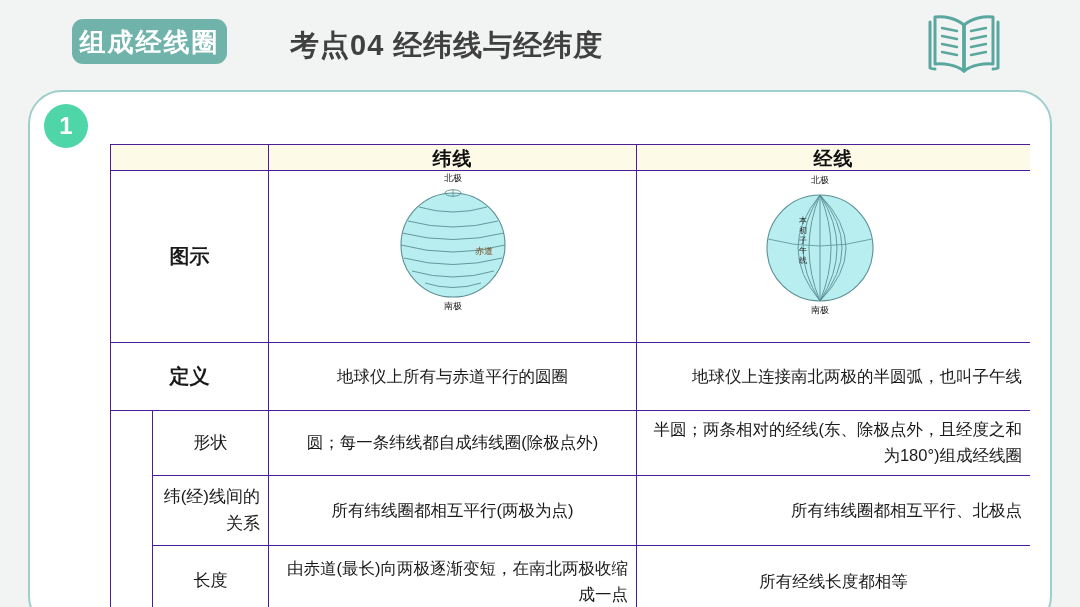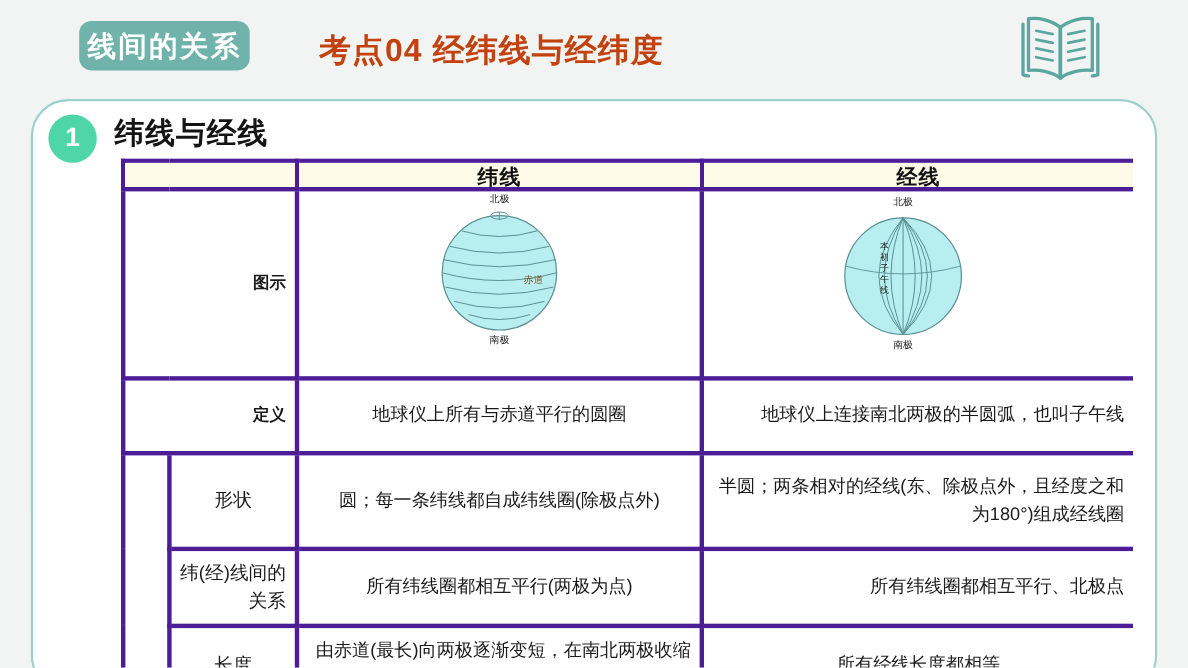--- a/index.html
+++ b/index.html
@@ -42,21 +42,21 @@
     font-weight: bold;
     letter-spacing: 2px;
     line-height: 1;
   }
 
   #header-title {
     position: absolute;
     left: 290px; top: 26px;
     font-size: 29px;
     font-weight: bold;
-    color: #c2410c;
+    color: #404040;
     letter-spacing: 1px;
     white-space: nowrap;
   }
 
   #book-icon {
     position: absolute;
     left: 925px; top: 8px;
     width: 78px; height: 70px;
   }
 
@@ -111,21 +111,21 @@
   }
 
   table.cmp {
     border-collapse: collapse;
     table-layout: fixed;
     width: 920px;
     font-size: 16.5px;
     color: #1a1a1a;
   }
   table.cmp td {
-    border: 4px solid #4c1d95;
+    border: 1px solid #4c1d95;
     vertical-align: middle;
     padding: 6px 8px;
     line-height: 1.55;
   }
 
   col.c-outer  { width: 42px;  }
   col.c-label  { width: 116px; }
   col.c-lat    { width: 368px; }
   col.c-lon    { width: 394px; }
 
@@ -143,27 +143,27 @@
     left: 0; right: 0; top: -1px;
     text-align: center;
     font-weight: bold;
     font-size: 19px;
     color: #111;
     letter-spacing: 1px;
   }
 
   .row-tall   { height: 172px; }
   .row-def    { height: 68px;  }
-  .row-shape  { height: 87px;  }
+  .row-shape  { height: 65px;  }
   .row-rel    { height: 70px;  }
   .row-len    { height: 72px;  }
 
   .lbl {
-    text-align: right;
-    font-size: 15px;
+    text-align: center;
+    font-size: 20px;
     font-weight: bold;
   }
   .lbl-sub {
     text-align: center;
     font-size: 17px;
     font-weight: normal;
   }
   .lbl-sub.wrap { text-align: right; padding-left: 6px; }
 
   .cell-c { text-align: center; }
@@ -199,21 +199,21 @@
   }
 </style>
 </head>
 <body>
 
 <div id="page">
 
   <div id="header">
 
     <div id="badge-chip">
-      <span class="chip-text">线间的关系</span>
+      <span class="chip-text">组成经线圈</span>
     </div>
 
     <div id="header-title">考点04 经纬线与经纬度</div>
 
     <div id="book-icon">
       <svg width="78" height="70" viewBox="0 0 78 70" aria-hidden="true">
         <g fill="none" stroke="#5aa7a0" stroke-width="3" stroke-linejoin="round" stroke-linecap="round">
           <path d="M39 17 C31 10, 19 8, 10 9 L10 56 C19 55, 31 57, 39 63 Z"></path>
           <path d="M39 17 C47 10, 59 8, 68 9 L68 56 C59 55, 47 57, 39 63 Z"></path>
           <path d="M39 17 L39 63"></path>
@@ -233,21 +233,20 @@
       </svg>
     </div>
   </div>
 
   <div id="card"></div>
 
   <div id="num-badge">
     <span class="num-text">1</span>
   </div>
 
-  <div id="section-title">纬线与经线</div>
 
   <div id="table-wrap">
     <table class="cmp">
       <colgroup>
         <col class="c-outer">
         <col class="c-label">
         <col class="c-lat">
         <col class="c-lon">
       </colgroup>
       <tbody>

